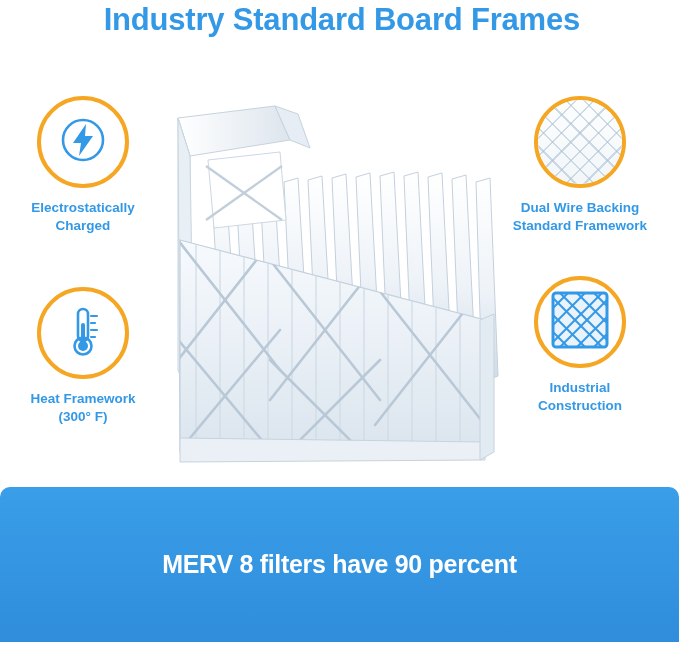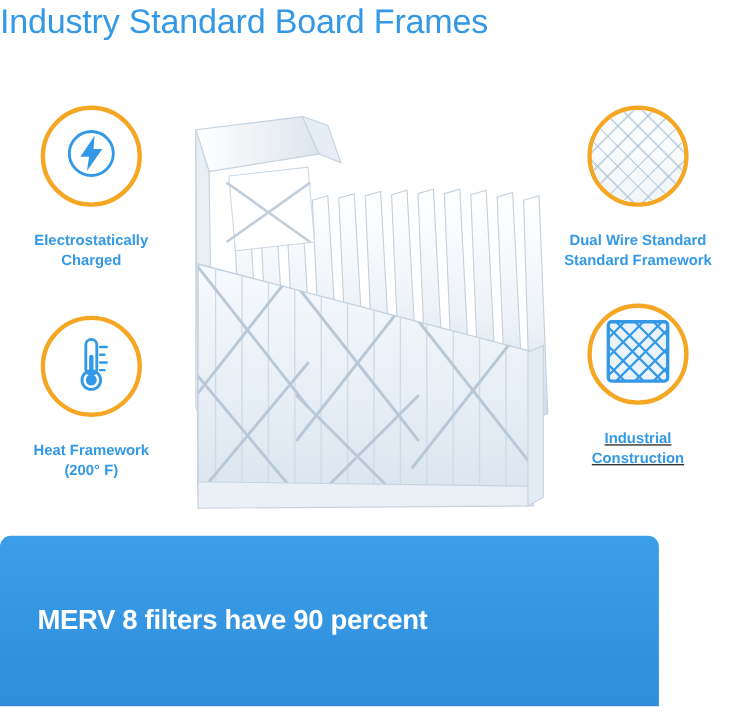--- a/index.html
+++ b/index.html
@@ -21,23 +21,23 @@
     height: 657px;
     background: #ffffff;
   }
 
   
   .title {
     position: absolute;
     top: 2px;
     left: 0;
     width: 580px;
-    text-align: left;
+    text-align: right;
     font-size: 31px;
-    font-weight: normal;
+    font-weight: bold;
     color: #3399e6;
     letter-spacing: -0.2px;
     white-space: nowrap;
   }
 
   
   .feature {
     position: absolute;
     width: 150px;
     text-align: center;
@@ -47,31 +47,31 @@
     height: 92px;
     border-radius: 50%;
     border: 4px solid #f5a623;
     background: #ffffff;
     margin: 0 auto;
     position: relative;
     box-sizing: border-box;
     overflow: hidden;
   }
   .feature .caption {
-    margin-top: 22px;
+    margin-top: 11px;
     font-size: 13.5px;
     font-weight: bold;
     color: #3399e6;
     line-height: 1.35;
   }
 
   #feat-electro { left: 8px;  top: 96px; }
   #feat-heat    { left: 8px;  top: 287px; }
   #feat-wire    { left: 505px; top: 96px; }
-  #feat-indus   { left: 505px; top: 276px; text-decoration: underline; }
+  #feat-indus   { left: 505px; top: 276px; }
 
   
   .bolt {
     position: absolute;
     left: 50%;
     top: 50%;
     transform: translate(-50%,-50%);
   }
 
   
@@ -107,28 +107,28 @@
     top: 70px;
     width: 360px;
     height: 400px;
   }
 
   
   .banner {
     position: absolute;
     left: 0;
     top: 487px;
-    width: 599px;
+    width: 679px;
     height: 155px;
     background: linear-gradient(180deg, #3a9ee8 0%, #2f8ddc 100%);
     border-radius: 10px 10px 0 0;
     color: #ffffff;
     display: flex;
     align-items: center;
-    justify-content: flex-start;
+    justify-content: center;
   }
   .banner-text {
     text-align: center;
     font-size: 25px;
     font-weight: bold;
     line-height: 1.38;
     padding: 0 34px;
     letter-spacing: -0.3px;
   }
   .banner-line { display: block; }
@@ -255,30 +255,30 @@
             <line x1="36" y1="15" x2="42" y2="15"></line>
             <line x1="36" y1="22" x2="40" y2="22"></line>
             <line x1="36" y1="29" x2="42" y2="29"></line>
             <line x1="36" y1="36" x2="40" y2="36"></line>
           </g>
         </svg>
       </span>
     </div>
     <div class="caption">
       <span>Heat Framework</span><br>
-      <span>(200° F)</span>
+      <span>(300° F)</span>
     </div>
   </div>
 
   <div class="feature" id="feat-wire">
     <div class="circle">
       <span class="mesh-fill"></span>
     </div>
     <div class="caption">
-      <span>Dual Wire Standard</span><br>
+      <span>Dual Wire Backing</span><br>
       <span>Standard Framework</span>
     </div>
   </div>
 
   <div class="feature" id="feat-indus">
     <div class="circle">
       <span class="indus">
         <svg width="64" height="64" viewBox="0 0 64 64" xmlns="http://www.w3.org/2000/svg">
           <rect x="5" y="5" width="54" height="54" rx="3" fill="#eaf3fb" stroke="#3399e6" stroke-width="3"></rect>
           <g stroke="#3399e6" stroke-width="2" fill="none">

